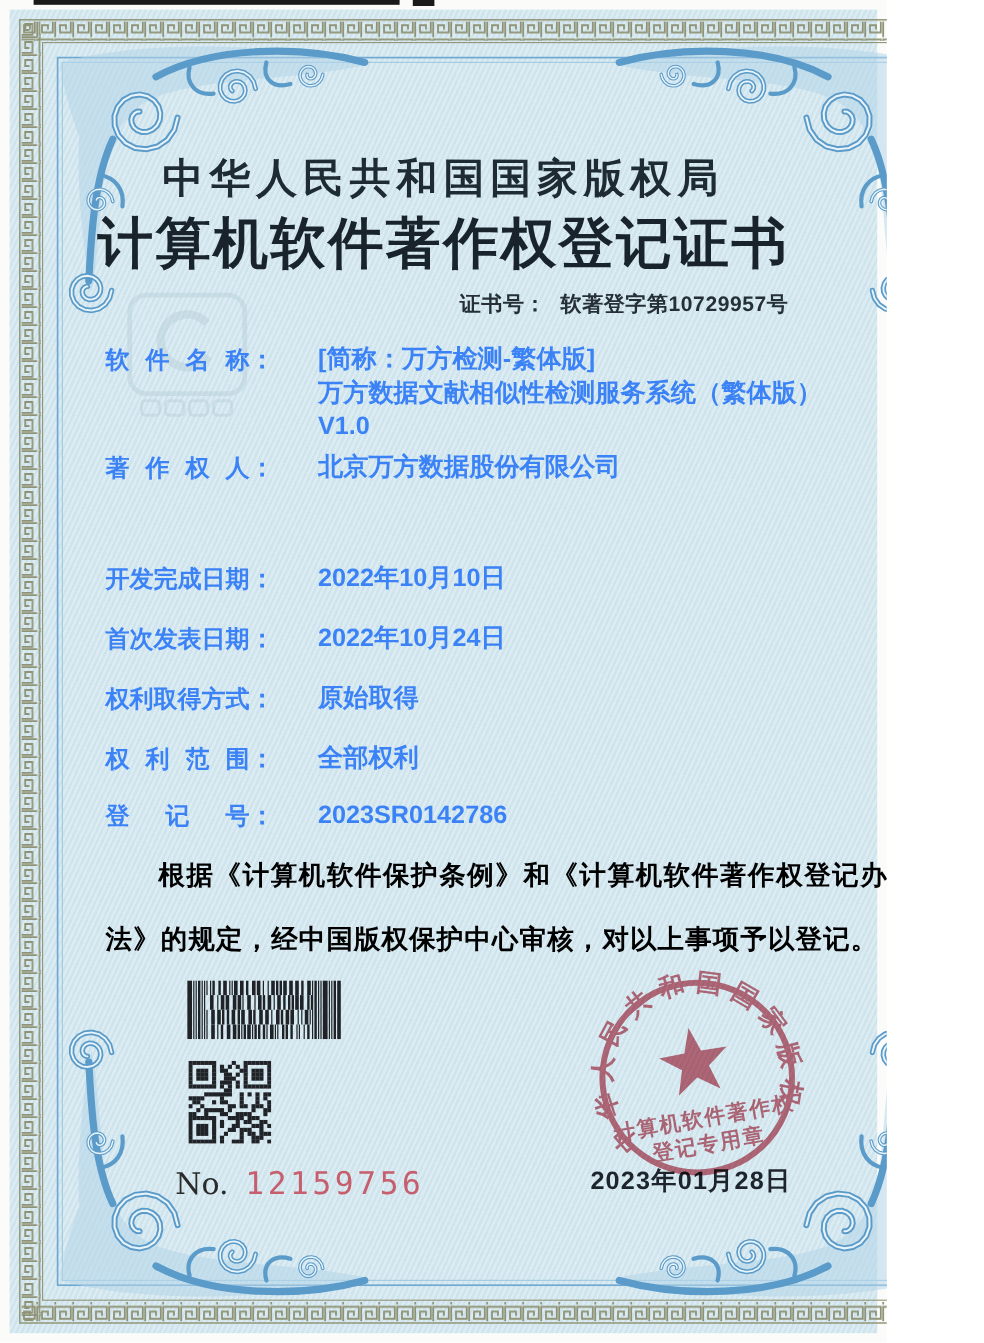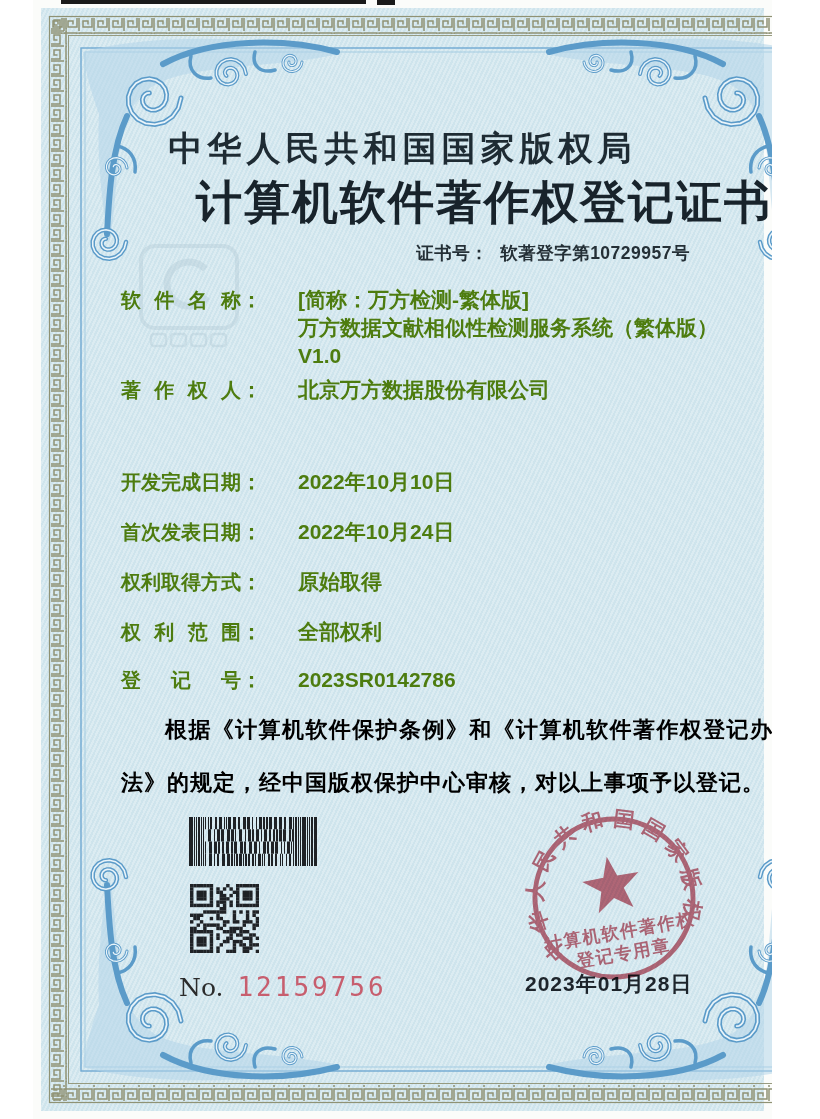--- a/index.html
+++ b/index.html
@@ -2,51 +2,51 @@
 <html style="--paper: #d5e8ef; --seal: #c35666; --serial: #c75e6e; --olive: #8f9274; --orn: #5b9bc9;"><head>
 <meta charset="utf-8">
 <style>
   :root{
     --paper:#d5e8ef; --ink:#22313a; --seal:#c35666; --serial:#c75e6e;
     --olive:#8f9274; --orn:#5b9bc9; --orn-fill:#b5d6ea;
   }
   html,body{margin:0;padding:0;background:#ffffff;}
   .page{
     position:relative; width:739px; height:1119px; overflow:hidden;
-    background:#fbfcfa; font-family:"Liberation Sans","DejaVu Sans",sans-serif;margin-left:33px;
+    background:#fbfcfa; font-family:"Liberation Sans","DejaVu Sans",sans-serif;
   }
   .scan-artifact{position:absolute;background:#1a1a1a;}
   .paper{
     position:absolute; left:8px; top:8px; right:8px; bottom:8px;
     background:var(--paper);
   }
   .paper::after{ 
     content:""; position:absolute; inset:0;
     background:repeating-linear-gradient(115deg, rgba(255,255,255,.16) 0 2px, rgba(150,195,215,.10) 2px 4px);
     pointer-events:none;
   }
   svg.border-art{position:absolute;left:0;top:0;width:820px;height:1119px;}
   
   .authority{
     position:absolute; left:0; right:0; top:126px; text-align:center;
     font-family:"DejaVu Serif","Liberation Serif",serif;
     font-size:34px; font-weight:700; letter-spacing:5px; color:#1e2b33;
   }
   .cert-title{
-    position:absolute; left:0; right:0; top:172px; text-align:right;
+    position:absolute; left:0; right:0; top:172px; text-align:center;
     font-family:"DejaVu Serif","Liberation Serif",serif;
     font-size:46px; font-weight:700; letter-spacing:2px; color:#18232b;
   }
   .certno{
     position:absolute; right:82px; top:241px;
     font-size:17.5px; font-weight:700; color:#242f36; letter-spacing:.5px;
   }
   .certno .certno-val{margin-left:12px;}
   .field-row{
-    position:absolute; left:88px; width:660px; color:#4d7c0f;
+    position:absolute; left:88px; width:660px; color:#3b82f6;
     font-size:21px; font-weight:700;
   }
   .field-row .lbl-text{
     display:inline-block; width:120px; font-size:20px;
     text-align:justify; text-align-last:justify;
   }
   .field-row .val{position:absolute; left:177px; top:0; white-space:nowrap;}
   .field-row .vline{display:block; line-height:28px;}
   .r0{top:286px}.r1{top:376px}.r2{top:468px}.r3{top:518px}
   .r4{top:568px}.r5{top:618px}.r6{top:666px}

